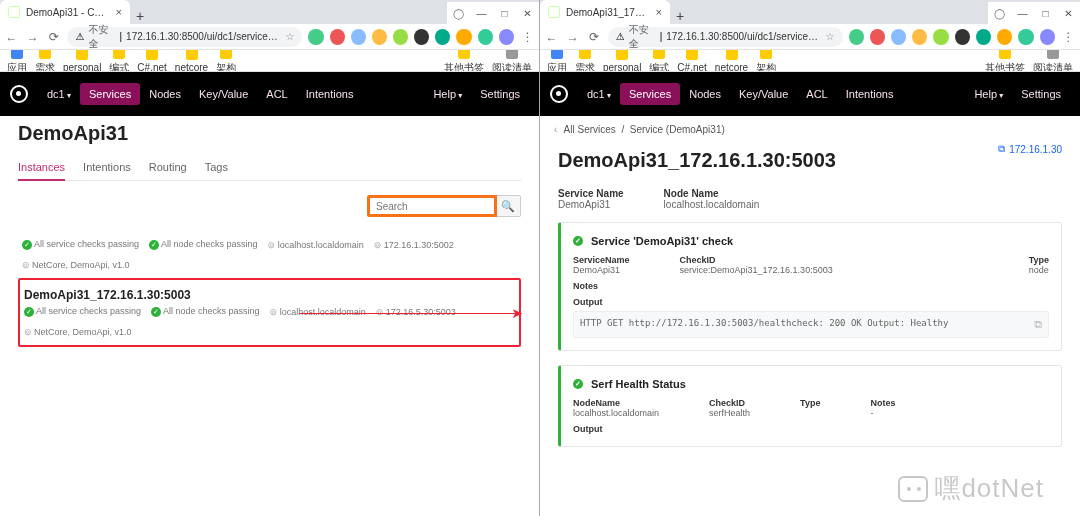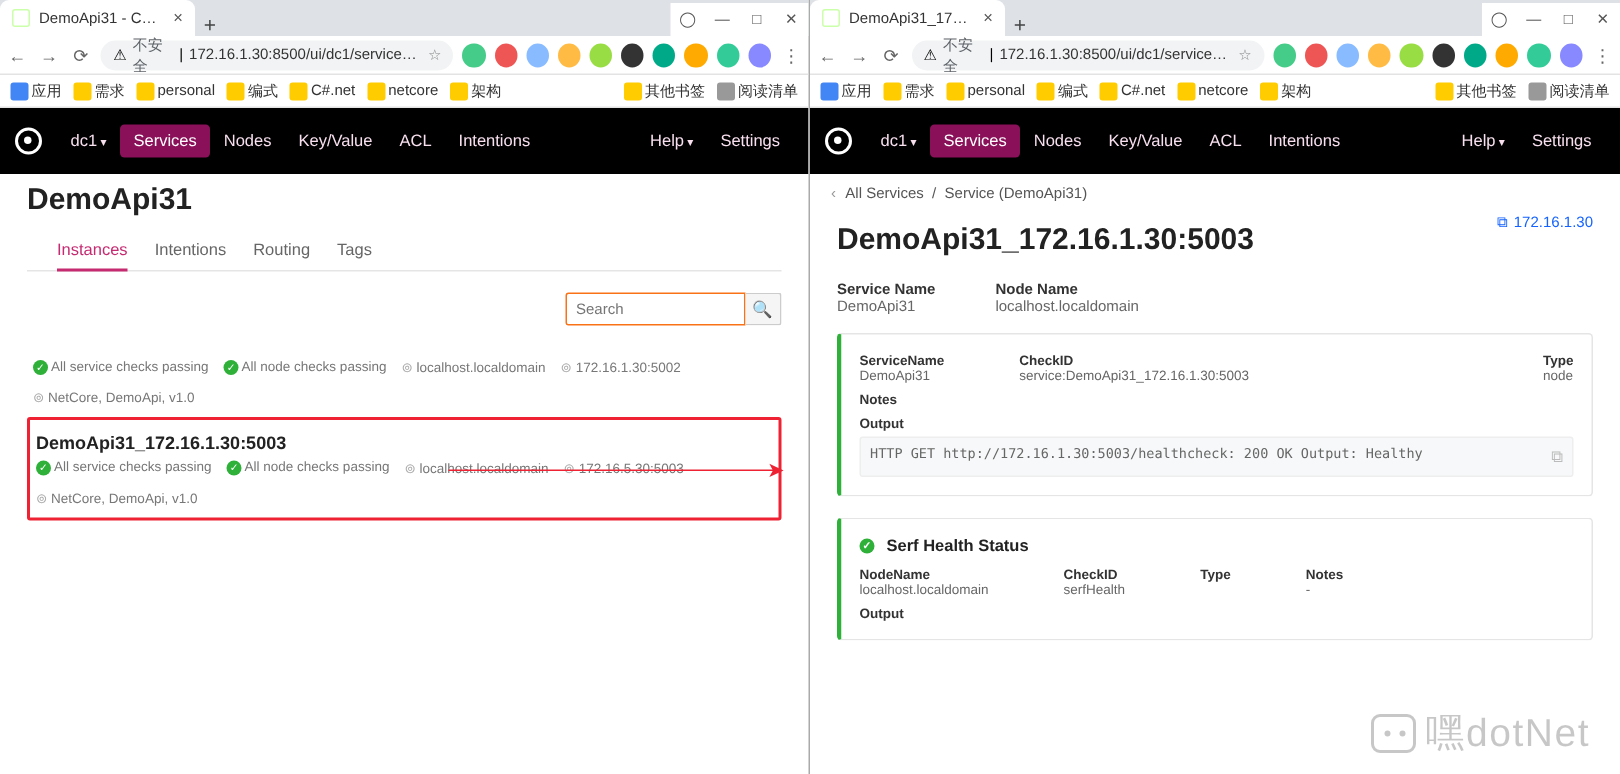--- a/index.html
+++ b/index.html
@@ -23,21 +23,21 @@
   
   .addrbar { height: 26px; display: flex; align-items: center; gap: 6px; padding: 0 4px; border-bottom: 1px solid #e3e3e3; }
   .addrbtn { width: 16px; height: 16px; display: inline-flex; align-items: center; justify-content: center; color: #666; font-size: 12px; }
   .omnibox { flex: 1; height: 20px; background: #f1f3f4; border-radius: 10px; display: flex; align-items: center; padding: 0 8px; gap: 4px; font-size: 10px; }
   .omnibox .warn { color: #5f6368; }
   .omnibox .url { color: #333; white-space: nowrap; overflow: hidden; text-overflow: ellipsis; }
   .addrico { width: 16px; height: 16px; border-radius: 50%; display: inline-block; }
 
   
   .bmbar { height: 22px; display: flex; align-items: center; padding: 0 4px; gap: 2px; border-bottom: 1px solid #e3e3e3; overflow: hidden; }
-  .bm { display: flex; align-items: center; gap: 2px; padding: 0 3px; font-size: 10px; color: #333; cursor: pointer; white-space: nowrap; }
+  .bm { display: flex; align-items: center; gap: 2px; padding: 0 3px; font-size: 10px; color: #333; cursor: pointer; white-space: nowrap; flex-direction: column; }
   .bm .fav { width: 12px; height: 12px; display: inline-block; border-radius: 2px; }
 
   
   .consul-nav { height: 44px; background: #000000; display: flex; align-items: center; padding: 0 10px; color: #fff; font-size: 11px; }
   .logo { width: 18px; height: 18px; border: 2px solid #fff; border-radius: 50%; margin-right: 10px; position: relative; }
   .logo::after { content: ""; position: absolute; width: 5px; height: 5px; background: #fff; border-radius: 50%; top: 4px; left: 4px; }
   .nav-item { padding: 5px 9px; color: #f9e0ef; cursor: pointer; }
   .nav-item.active { background: #8a1159; border-radius: 3px; color: #fff; }
   .nav-spacer { flex: 1; }
   .nav-item.drop::after { content: " ▾"; font-size: 8px; }
@@ -45,23 +45,23 @@
   
   .crumbs { padding: 8px 14px; font-size: 10px; color: #555; }
   .crumbs a { color: #555; text-decoration: none; }
   .crumbs .lt { color: #999; margin-right: 4px; }
 
   
   .content { padding: 0 18px; }
   h1.page-title { font-size: 20px; font-weight: 600; color: #222; margin: 6px 0 10px; }
   .subtabs { display: flex; gap: 18px; border-bottom: 1px solid #e5e5e5; margin-bottom: 14px; font-size: 11px; }
   .subtab { padding: 6px 0; color: #666; cursor: pointer; }
-  .subtab.active { color: #c62a71; border-bottom: 2px solid #c62a71; margin-bottom: -1px; margin-left: 20px; }
+  .subtab.active { color: #c62a71; border-bottom: 2px solid #c62a71; margin-bottom: -1px; }
   .searchwrap { display: flex; justify-content: flex-end; margin-bottom: 14px; }
-  .search { width: 120px; height: 22px; border: 1px solid #f97316; border-radius: 2px 0 0 2px; padding: 0 6px; font-size: 10px; }
+  .search { width: 130px; height: 22px; border: 3px solid #f97316; border-radius: 2px 0 0 2px; padding: 0 6px; font-size: 10px; }
   .searchbtn { width: 24px; height: 22px; border: 1px solid #ccc; border-left: none; background: #f5f5f5; display: inline-flex; align-items: center; justify-content: center; color: #888; border-radius: 0 2px 2px 0; }
 
   .instance { padding: 8px 4px; }
   .instance .name { font-size: 12px; font-weight: 600; color: #222; margin-bottom: 4px; }
   .instance .row { display: flex; flex-wrap: wrap; gap: 10px; font-size: 9px; color: #777; align-items: center; }
   .ok { width: 10px; height: 10px; background: #2eb039; border-radius: 50%; display: inline-flex; align-items: center; justify-content: center; color: #fff; font-size: 7px; margin-right: 2px; }
   .dot { color: #aaa; }
   .instance.highlight { border: 2px solid #e23; border-radius: 2px; position: relative; }
   .arrow { position: absolute; right: -4px; top: 50%; color: #e23; font-size: 14px; transform: translateY(-50%); }
   .arrowline { position:absolute; top:50%; right:0; height:1px; width:220px; background:#e23; }
@@ -74,21 +74,21 @@
   .kv .v { color: #666; }
   .card { border: 1px solid #e5e5e5; border-left: 3px solid #2eb039; border-radius: 3px; padding: 12px; margin-bottom: 14px; }
   .card h3 { font-size: 11px; font-weight: 600; color: #222; display: flex; align-items: center; gap: 6px; margin-bottom: 8px; }
   .card .grid { display: flex; gap: 50px; font-size: 9px; margin-bottom: 6px; }
   .card .grid .k { font-weight: 600; color: #333; }
   .card .grid .v { color: #666; }
   .card .lbl { font-size: 9px; font-weight: 600; color: #333; margin-top: 6px; }
   .outbox { background: #f7f8f9; border: 1px solid #eee; border-radius: 2px; padding: 6px; font-family: monospace; font-size: 9px; color: #666; margin-top: 4px; display:flex; justify-content:space-between; }
   .copy { color:#bbb; font-size:11px; cursor:pointer; }
 
-  .watermark { position: absolute; right: 20px; bottom: 10px; font-size: 26px; color: rgba(0,0,0,0.22); font-weight: 500; letter-spacing: 1px; display:flex; align-items:center; gap:6px; }
+  .watermark { position: absolute; right: 36px; bottom: 10px; font-size: 26px; color: rgba(0,0,0,0.22); font-weight: 500; letter-spacing: 1px; display:flex; align-items:center; gap:6px; }
   .wm-bubble { width:30px; height:26px; border:2px solid rgba(0,0,0,0.22); border-radius:6px; position:relative; }
   .wm-bubble::before, .wm-bubble::after { content:""; position:absolute; width:4px; height:4px; background:rgba(0,0,0,0.22); border-radius:50%; top:9px; }
   .wm-bubble::before { left:7px; } .wm-bubble::after { left:17px; }
 </style>
 </head>
 <body>
 
 <div class="split">
 
 <div class="pane">
@@ -330,20 +330,24 @@
             <div class="k">Service Name</div>
             <div class="v">DemoApi31</div>
           </div>
       <div>
             <div class="k">Node Name</div>
             <div class="v">localhost.localdomain</div>
           </div>
     </div>
 
     <div class="card">
+      <h3>
+            <span class="ok">✓</span>
+            <span>Service 'DemoApi31' check</span>
+          </h3>
       <div class="grid">
         <div>
               <div class="k">ServiceName</div>
               <div class="v">DemoApi31</div>
             </div>
         <div>
               <div class="k">CheckID</div>
               <div class="v">service:DemoApi31_172.16.1.30:5003</div>
             </div>
         <div style="margin-left:auto">

